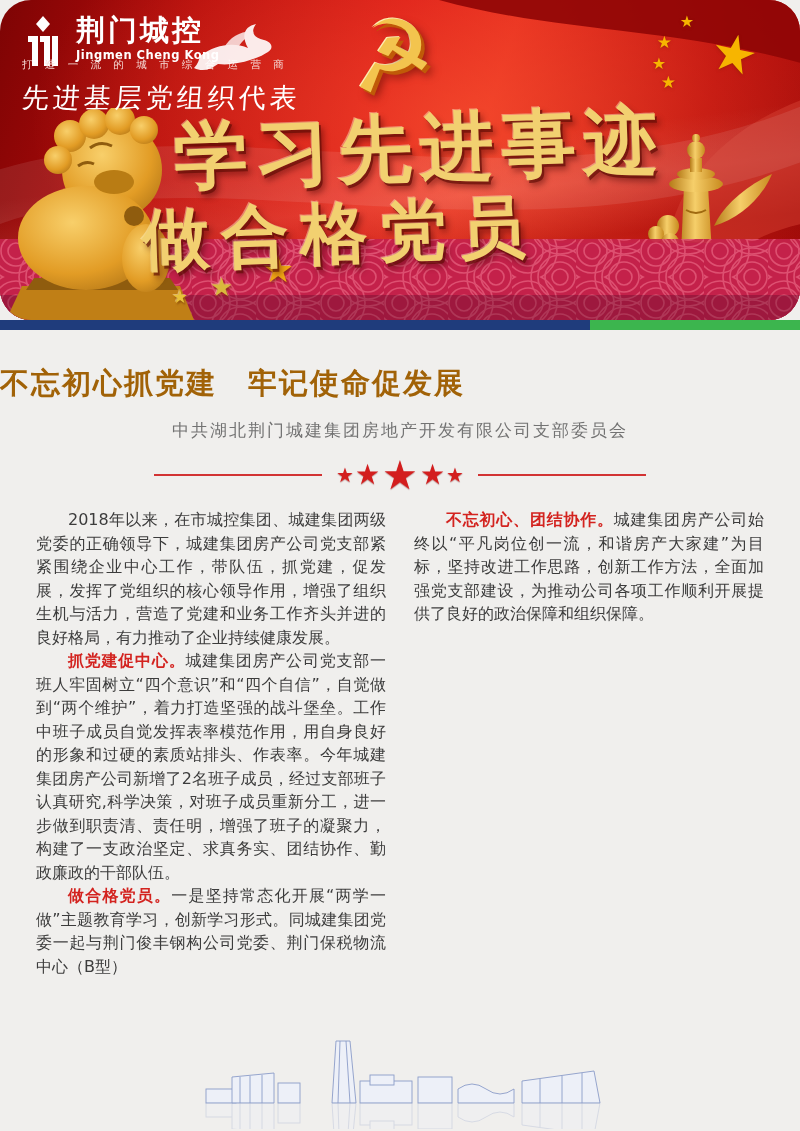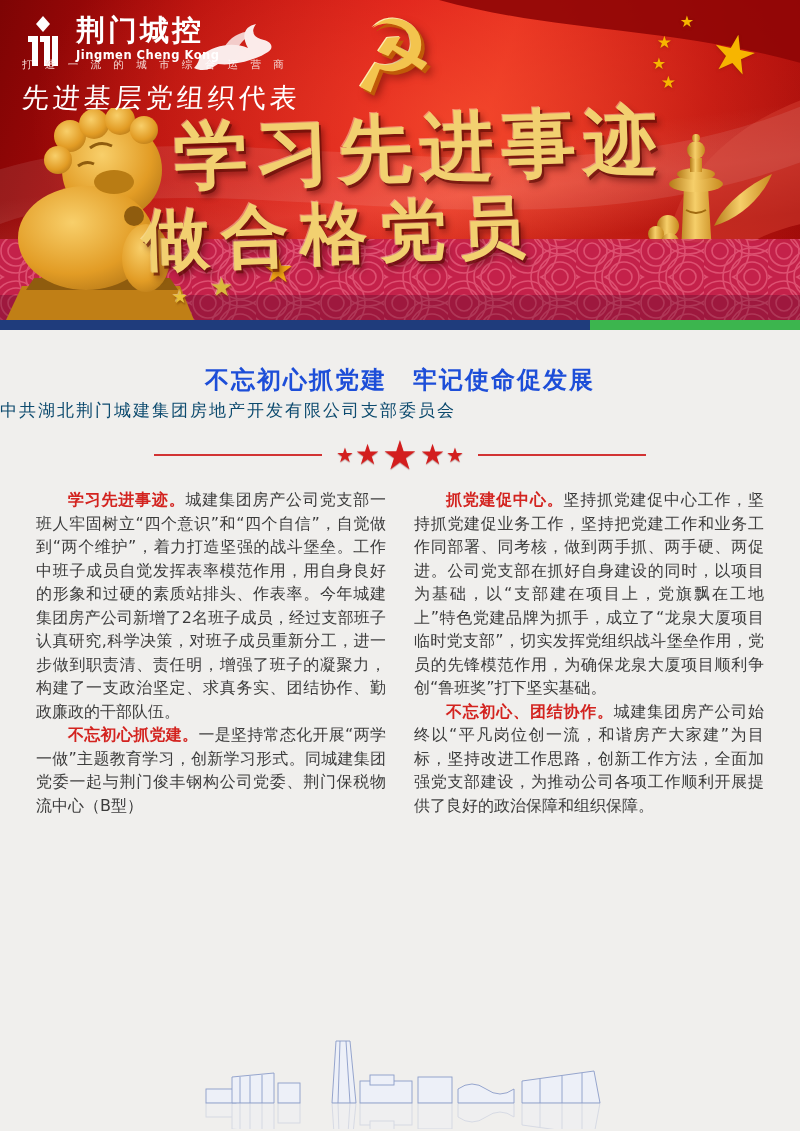--- a/index.html
+++ b/index.html
@@ -9,20 +9,21 @@
     background:#f0efed; overflow:hidden;
     font-family:"DejaVu Sans","Liberation Sans",sans-serif;
   }
 
   
   .banner {
     position:relative; width:800px; height:320px; overflow:hidden;
     background:
       radial-gradient(ellipse 620px 360px at 58% 38%, rgba(255,96,56,.55), rgba(255,96,56,0) 70%),
       linear-gradient(108deg,#7d0404 0%,#b50b0b 22%,#d81414 45%,#e3261b 58%,#b80a0a 82%,#9a0707 100%);
+    border-radius: 31px;
   }
   .silk { position:absolute; left:-120px; top:70px; width:1100px; height:260px;
     border-radius:50%; transform:rotate(-7deg);
     background:linear-gradient(180deg, rgba(255,255,255,0) 30%, rgba(255,170,150,.14) 50%, rgba(120,0,0,.18) 72%, rgba(255,255,255,0) 85%);
     pointer-events:none; }
   .ribbonsvg { position:absolute; inset:0; }
 
   .logo { position:absolute; left:20px; top:16px; display:flex; align-items:flex-start; gap:10px; z-index:6; }
   .logo-mark { width:46px; height:50px; }
   .logo-cn { color:#fff; font-size:29px; font-weight:bold; letter-spacing:3px; line-height:1; }
@@ -63,22 +64,22 @@
   .decostar.d2 { left:210px; top:274px; font-size:26px; color:#d9b93c; }
   .decostar.d3 { left:262px; top:252px; font-size:36px; color:#f2a814; }
 
   
   .stripe { display:flex; width:800px; height:10px; }
   .stripe .blue { width:590px; background:#1f3c7c; }
   .stripe .green { flex:1; background:#3cb54e; }
 
   
   .content { position:relative; width:800px; height:801px; background:#f0efed; padding-top:34px; }
-  .doc-title { text-align:center; color:#1d4ed8; font-size:24px; font-weight:bold; letter-spacing:2px; }
-  .doc-subtitle { text-align:left; color:#0c4a6e; font-size:17px; letter-spacing:2px; margin-top:3px;
+  .doc-title { color:#a16207; font-size:29px; font-weight:bold; letter-spacing:2px; }
+  .doc-subtitle { text-align:center; color:#737373; font-size:17px; letter-spacing:2px; margin-top:15px;
     font-family:"DejaVu Serif","Liberation Serif",serif; }
 
   .divider { display:flex; align-items:center; justify-content:center; margin-top:16px; height:34px; }
   .divider .line { width:168px; height:2px; background:#d23333; }
   .divider .stars { display:flex; align-items:center; margin:0 14px; }
   .dstar { color:#d31e1e; line-height:1; text-shadow:0 1px 1px rgba(120,0,0,.4); }
   .dstar.z1 { font-size:20px; } .dstar.z2 { font-size:28px; margin:0 1px; }
   .dstar.z3 { font-size:40px; margin:0 1px; } 
 
   .article { display:flex; gap:28px; padding:16px 36px 0 36px; }
@@ -240,25 +241,25 @@
         <span class="dstar z2">★</span>
         <span class="dstar z3">★</span>
         <span class="dstar z2">★</span>
         <span class="dstar z1">★</span>
       </div>
       <div class="line"></div>
     </div>
 
     <div class="article">
       <div class="col">
-        <p class="para"><span class="lead">学习先进事迹。</span><span>城建集团房产公司党支部一班人牢固树立“四个意识”和“四个自信”，自觉做到“两个维护”，着力打造坚强的战斗堡垒。工作中班子成员自觉发挥表率模范作用，用自身良好的形象和过硬的素质站排头、作表率。今年城建集团房产公司新增了2名班子成员，经过支部班子认真研究,科学决策，对班子成员重新分工，进一步做到职责清、责任明，增强了班子的凝聚力，构建了一支政治坚定、求真务实、团结协作、勤政廉政的干部队伍。</span></p>
-        <p class="para"><span class="lead">不忘初心抓党建。</span><span>一是坚持常态化开展“两学一做”主题教育学习，创新学习形式。同城建集团党委一起与荆门俊丰钢构公司党委、荆门保税物流中心（B型）</span></p>
+        <p class="para"><span class="lead"></span><span>2018年以来，在市城控集团、城建集团两级党委的正确领导下，城建集团房产公司党支部紧紧围绕企业中心工作，带队伍，抓党建，促发展，发挥了党组织的核心领导作用，增强了组织生机与活力，营造了党建和业务工作齐头并进的良好格局，有力推动了企业持续健康发展。</span></p>
+        <p class="para"><span class="lead">抓党建促中心。</span><span>城建集团房产公司党支部一班人牢固树立“四个意识”和“四个自信”，自觉做到“两个维护”，着力打造坚强的战斗堡垒。工作中班子成员自觉发挥表率模范作用，用自身良好的形象和过硬的素质站排头、作表率。今年城建集团房产公司新增了2名班子成员，经过支部班子认真研究,科学决策，对班子成员重新分工，进一步做到职责清、责任明，增强了班子的凝聚力，构建了一支政治坚定、求真务实、团结协作、勤政廉政的干部队伍。</span></p>
+        <p class="para"><span class="lead">做合格党员。</span><span>一是坚持常态化开展“两学一做”主题教育学习，创新学习形式。同城建集团党委一起与荆门俊丰钢构公司党委、荆门保税物流中心（B型）</span></p>
       </div>
       <div class="col">
-        <p class="para"><span class="lead">抓党建促中心。</span><span>坚持抓党建促中心工作，坚持抓党建促业务工作，坚持把党建工作和业务工作同部署、同考核，做到两手抓、两手硬、两促进。公司党支部在抓好自身建设的同时，以项目为基础，以“支部建在项目上，党旗飘在工地上”特色党建品牌为抓手，成立了“龙泉大厦项目临时党支部”，切实发挥党组织战斗堡垒作用，党员的先锋模范作用，为确保龙泉大厦项目顺利争创“鲁班奖”打下坚实基础。</span></p>
         <p class="para"><span class="lead">不忘初心、团结协作。</span><span>城建集团房产公司始终以“平凡岗位创一流，和谐房产大家建”为目标，坚持改进工作思路，创新工作方法，全面加强党支部建设，为推动公司各项工作顺利开展提供了良好的政治保障和组织保障。</span></p>
       </div>
     </div>
 
     <svg class="skyline" width="460" height="90" viewBox="0 0 460 90">
       <g id="city" stroke="#8b9cc8" stroke-width="0.9" fill="#edf0f8">
         <rect x="36" y="50" width="30" height="14"></rect>
         <polygon points="62,38 104,34 104,64 62,64"></polygon>
         <line x1="70" y1="38" x2="70" y2="64"></line>
           <line x1="80" y1="37" x2="80" y2="64"></line>

